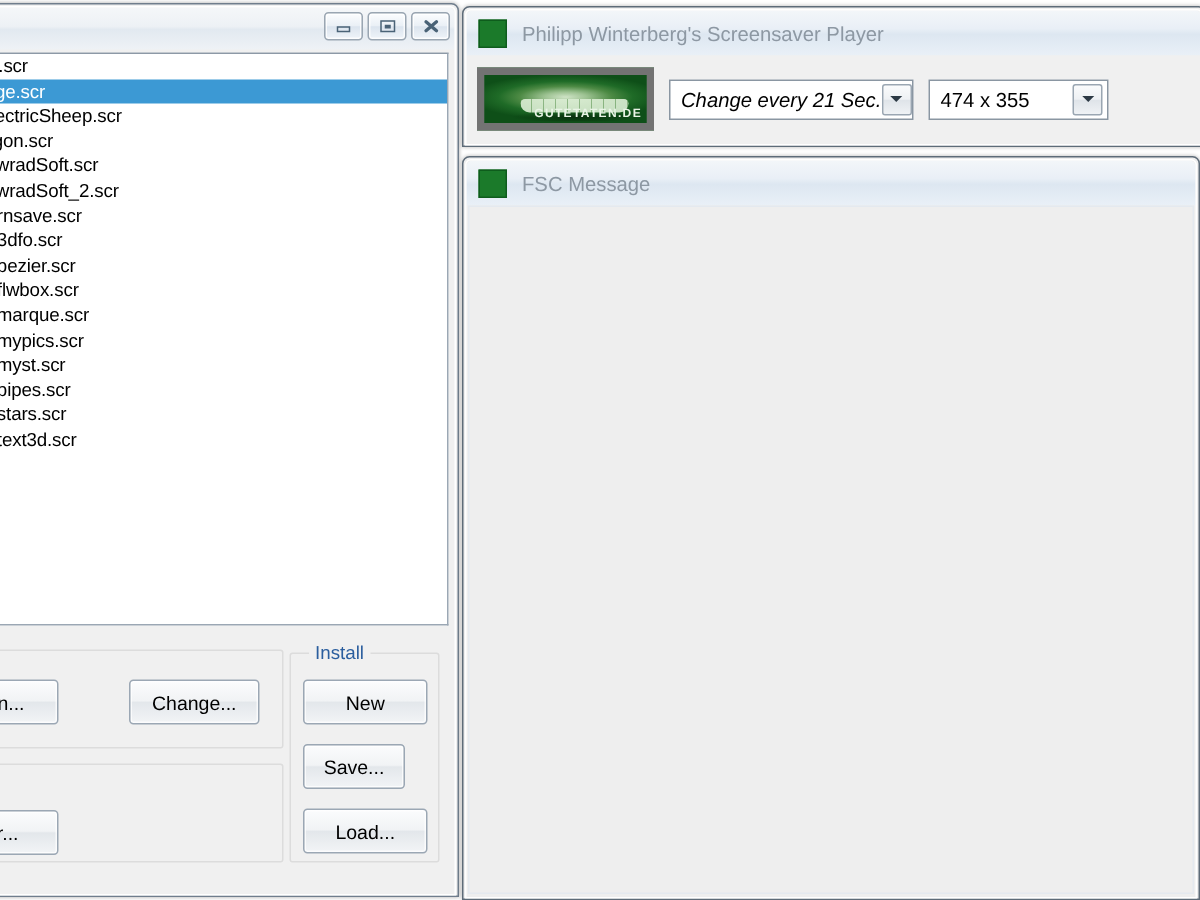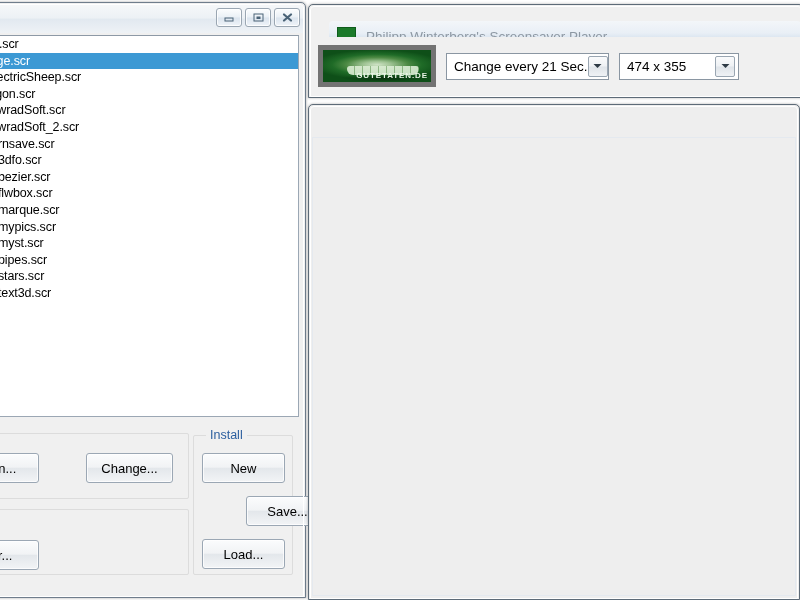--- a/index.html
+++ b/index.html
@@ -116,25 +116,25 @@
     box-shadow: 0 0 3px rgba(0,0,0,.3);
   }
   #player-window::after, #fsc-window::after {
     content:"";
     position:absolute; left:1px; right:1px; top:1px; bottom:0;
     border:1px solid #ffffff;
     border-radius:4px 4px 0 0;
     pointer-events:none;
   }
   .rw-titlebar {
-    position: absolute; left: 20px; right: 2px; top: 2px;
+    position: absolute; left: 2px; right: 2px; top: 2px;
     height: 30px;
     background: linear-gradient(to bottom,#f3f6f9 0%,#e9eff6 40%,#dde7f1 53%,#e9f0f7 100%);
     border-radius: 4px 4px 0 0;
-    display: flex; align-items: center; margin-top: 14px;
+    display: flex; align-items: center;
   }
   .app-icon {
     width: 19px; height: 19px;
     margin-left: 8px;
     background: #1b7a2a;
     border: 1px solid #0e5c1c;
     flex: 0 0 auto;
   }
   .rw-title {
     margin-left: 10px;
@@ -281,40 +281,40 @@
     <div class="winbtn" style="left:18px; top:450px; width:80px; height:30px;">Run...</div>
     <div class="winbtn" style="left:145px; top:450px; width:87px; height:30px;">Change...</div>
 
     <div class="groupbox" style="left:6px; top:506px; width:242px; height:66px;"></div>
     <div class="winbtn" style="left:18px; top:537px; width:80px; height:30px;">Dir...</div>
 
     <div class="groupbox" style="left:252px; top:432px; width:100px; height:140px;">
       <span class="gb-legend">Install</span>
     </div>
     <div class="winbtn" style="left:261px; top:450px; width:83px; height:30px;">New</div>
-    <div class="winbtn" style="left:261px; top:493px; width:83px; height:30px;margin-left:44px;">Save...</div>
+    <div class="winbtn" style="left:261px; top:493px; width:68px; height:30px;">Save...</div>
     <div class="winbtn" style="left:261px; top:536px; width:83px; height:30px;">Load...</div>
   </div>
 
   <div id="player-window">
     <div class="rw-titlebar">
       <div class="app-icon"></div>
       <div class="rw-title">Philipp Winterberg's Screensaver Player</div>
     </div>
 
     <div class="player-body">
 
       <div class="banner">
         <div class="lips"></div>
         <div class="teeth"></div>
         <div class="darkline"></div>
         <div class="bn-text">GUTETATEN.DE</div>
       </div>
 
-      <div class="combo" style="width:163px;">
+      <div class="combo" style="width:163px;font-style:italic;">
         <span class="cval">Change every 21 Sec.</span>
         <span class="carrow">
           <svg width="9" height="6" viewBox="0 0 9 6">
             <path d="M0.5 1 L4.5 5 L8.5 1 Z" fill="#2d3a45"></path>
           </svg>
         </span>
       </div>
 
       <div class="combo" style="width:120px;">
         <span class="cval">474 x 355</span>
@@ -322,16 +322,20 @@
           <svg width="9" height="6" viewBox="0 0 9 6">
             <path d="M0.5 1 L4.5 5 L8.5 1 Z" fill="#2d3a45"></path>
           </svg>
         </span>
       </div>
 
     </div>
   </div>
 
   <div id="fsc-window">
+    <div class="rw-titlebar">
+      <div class="app-icon"></div>
+      <div class="rw-title">FSC Message</div>
+    </div>
     <div class="fsc-body"></div>
   </div>
 
 </div>
 
 </body></html>

